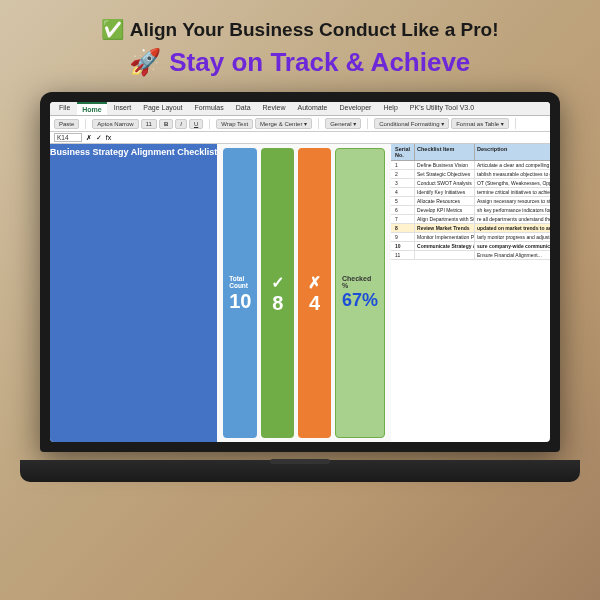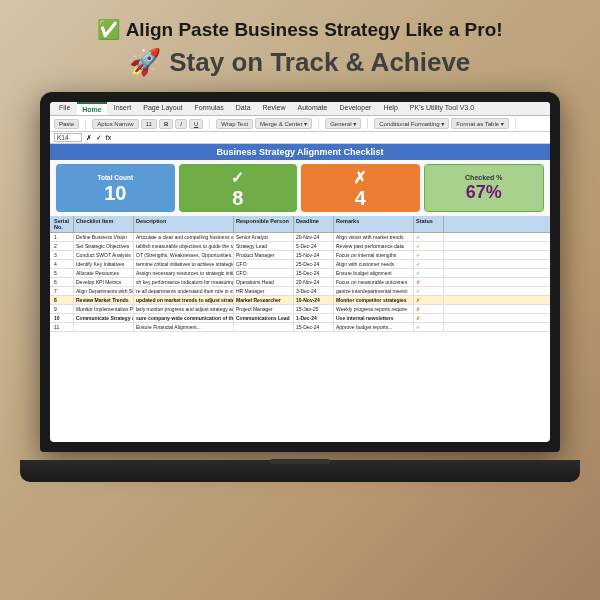--- a/index.html
+++ b/index.html
@@ -31,21 +31,21 @@
       font-size: 19px;
       font-weight: 900;
       color: #1a1a1a;
       text-align: center;
       margin-bottom: 6px;
     }
 
     .headline2 {
       font-size: 26px;
       font-weight: 900;
-      color: #404040;
+      color: #6d28d9;
       text-align: center;
       line-height: 1.2;
       margin-bottom: 14px;
     }
 
     .laptop-wrapper {
       position: relative;
       width: 520px;
       height: 390px;
     }
@@ -160,21 +160,20 @@
     .formula-input {
       flex: 1;
       font-size: 6.5px;
       color: #333;
     }
 
     .spreadsheet-content {
       flex: 1;
       overflow: hidden;
       display: flex;
-      flex-direction: column;
     }
 
     .checklist-title-bar {
       background: #4472c4;
       color: #fff;
       text-align: center;
       font-size: 9px;
       font-weight: bold;
       padding: 3px 0;
     }
@@ -246,21 +245,21 @@
     .percent-label {
       font-size: 7px;
       font-weight: bold;
       color: #333;
       margin-bottom: 1px;
     }
 
     .percent-value {
       font-size: 18px;
       font-weight: 900;
-      color: #701a75;
+      color: #1d4ed8;
     }
 
     .data-table {
       flex: 1;
       overflow: hidden;
     }
 
     .table-header-row {
       display: grid;
       grid-template-columns: 22px 60px 100px 60px 40px 80px 30px;
@@ -324,21 +323,21 @@
   </style>
 </head>
 <body>
 
 <div class="bg"></div>
 
 <div class="container">
 
   <div class="headline1">
     <span>✅</span>
-    <span>Align Paste Business Strategy Like a Pro!</span>
+    <span>Align Your Business Conduct Like a Pro!</span>
   </div>
 
   <div class="headline2">
     <span>🚀</span>
     <span>Stay on Track &amp; Achieve</span><br>
   </div>
 
   <div class="laptop-wrapper">
     <div class="laptop-body">
       <div class="screen">

